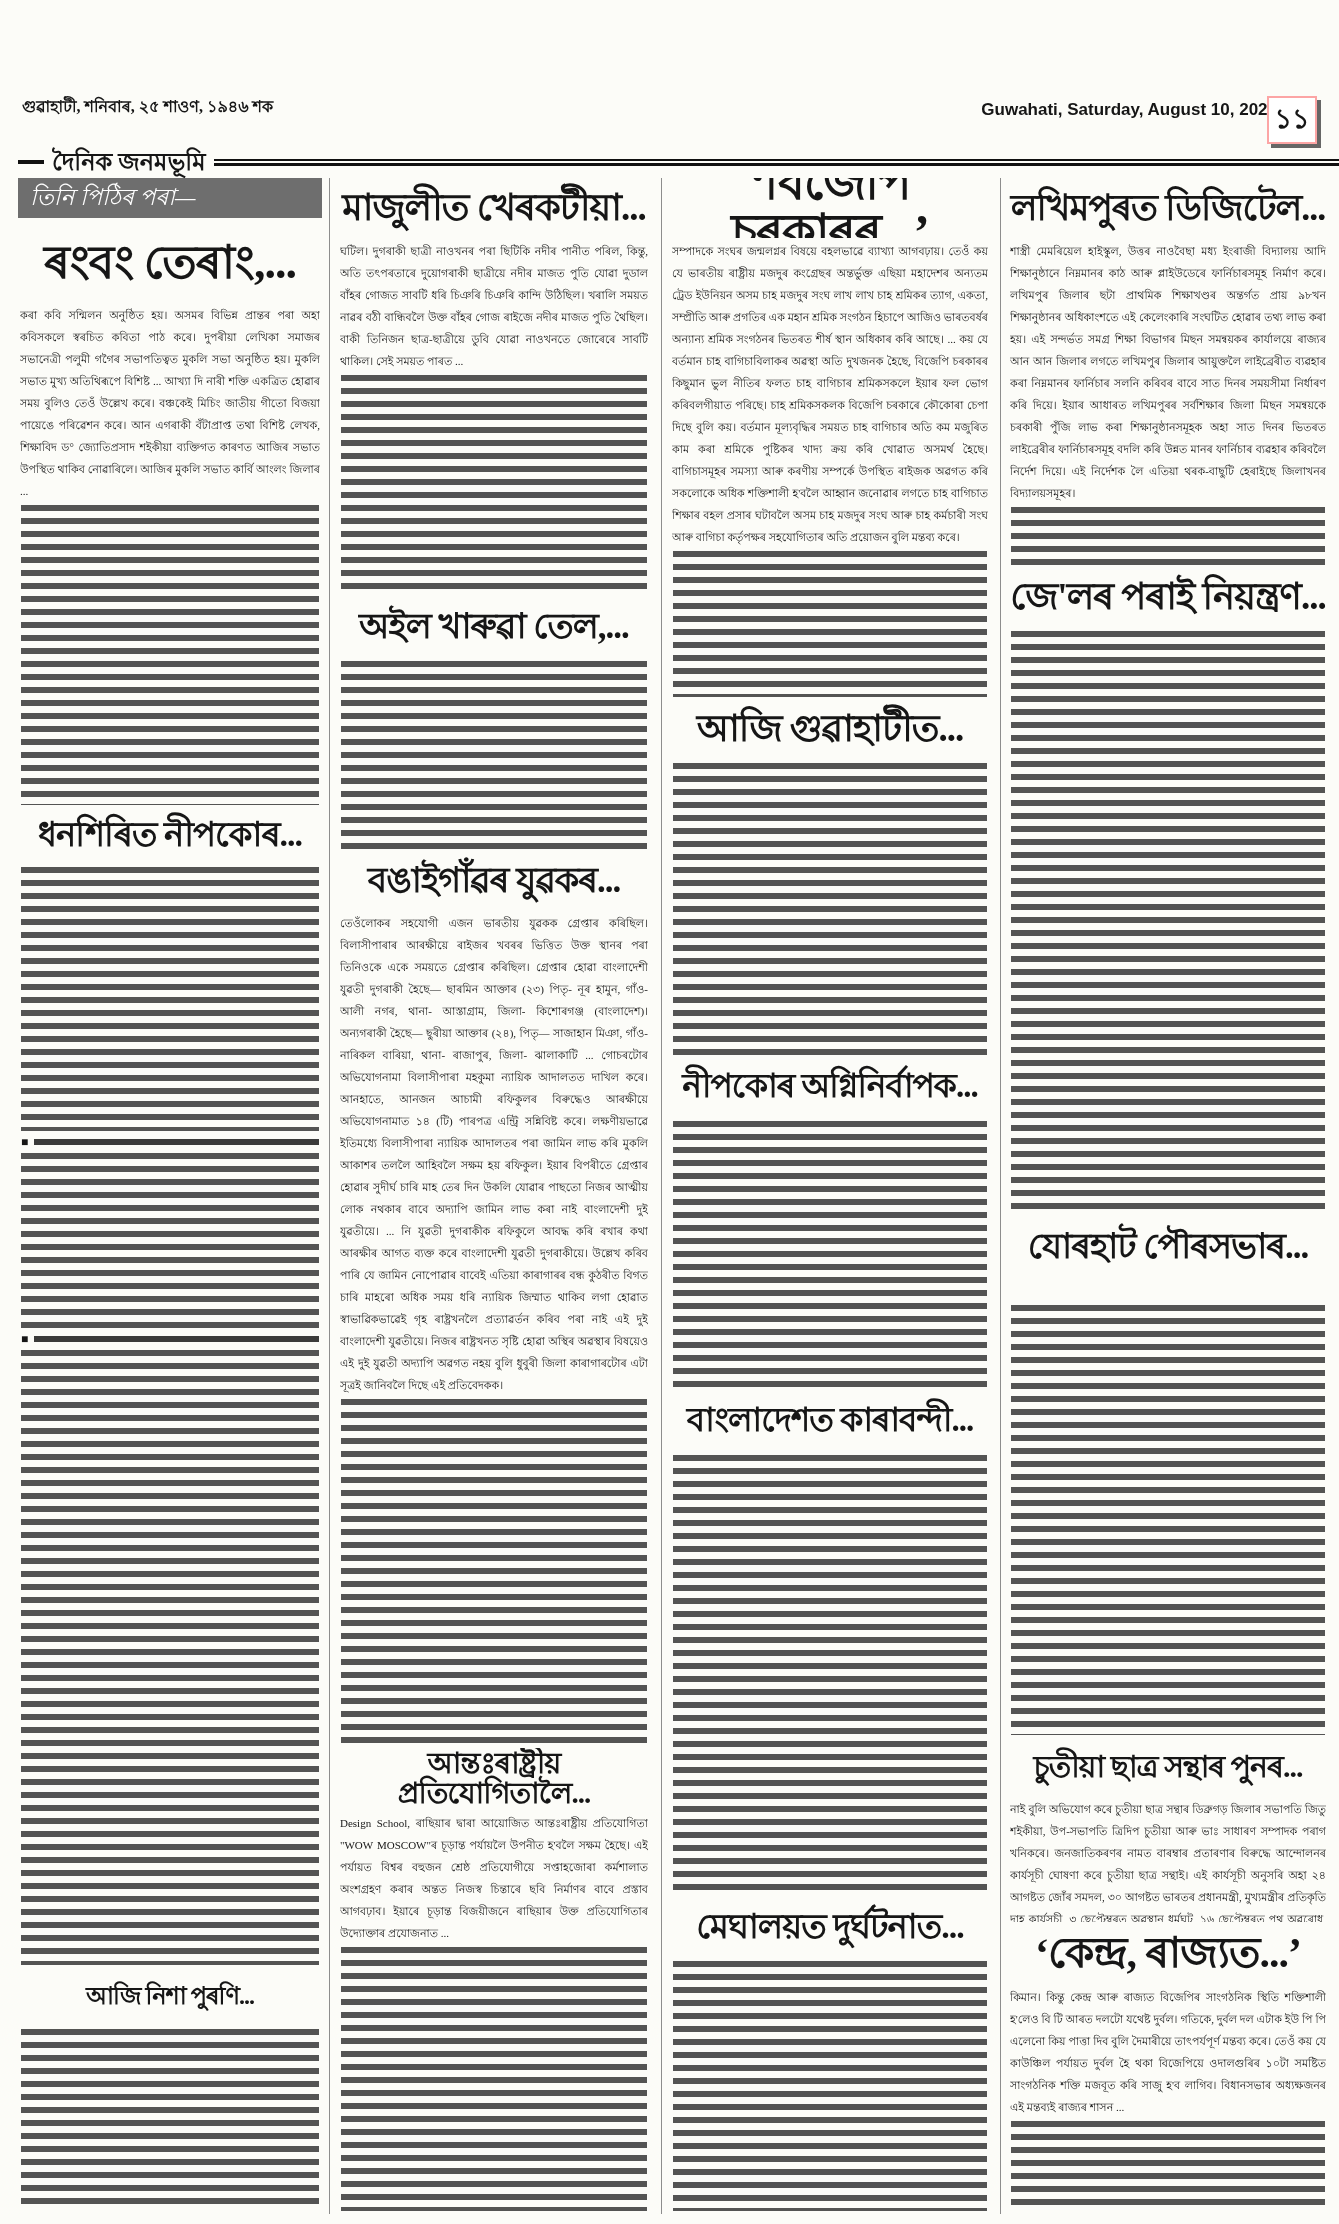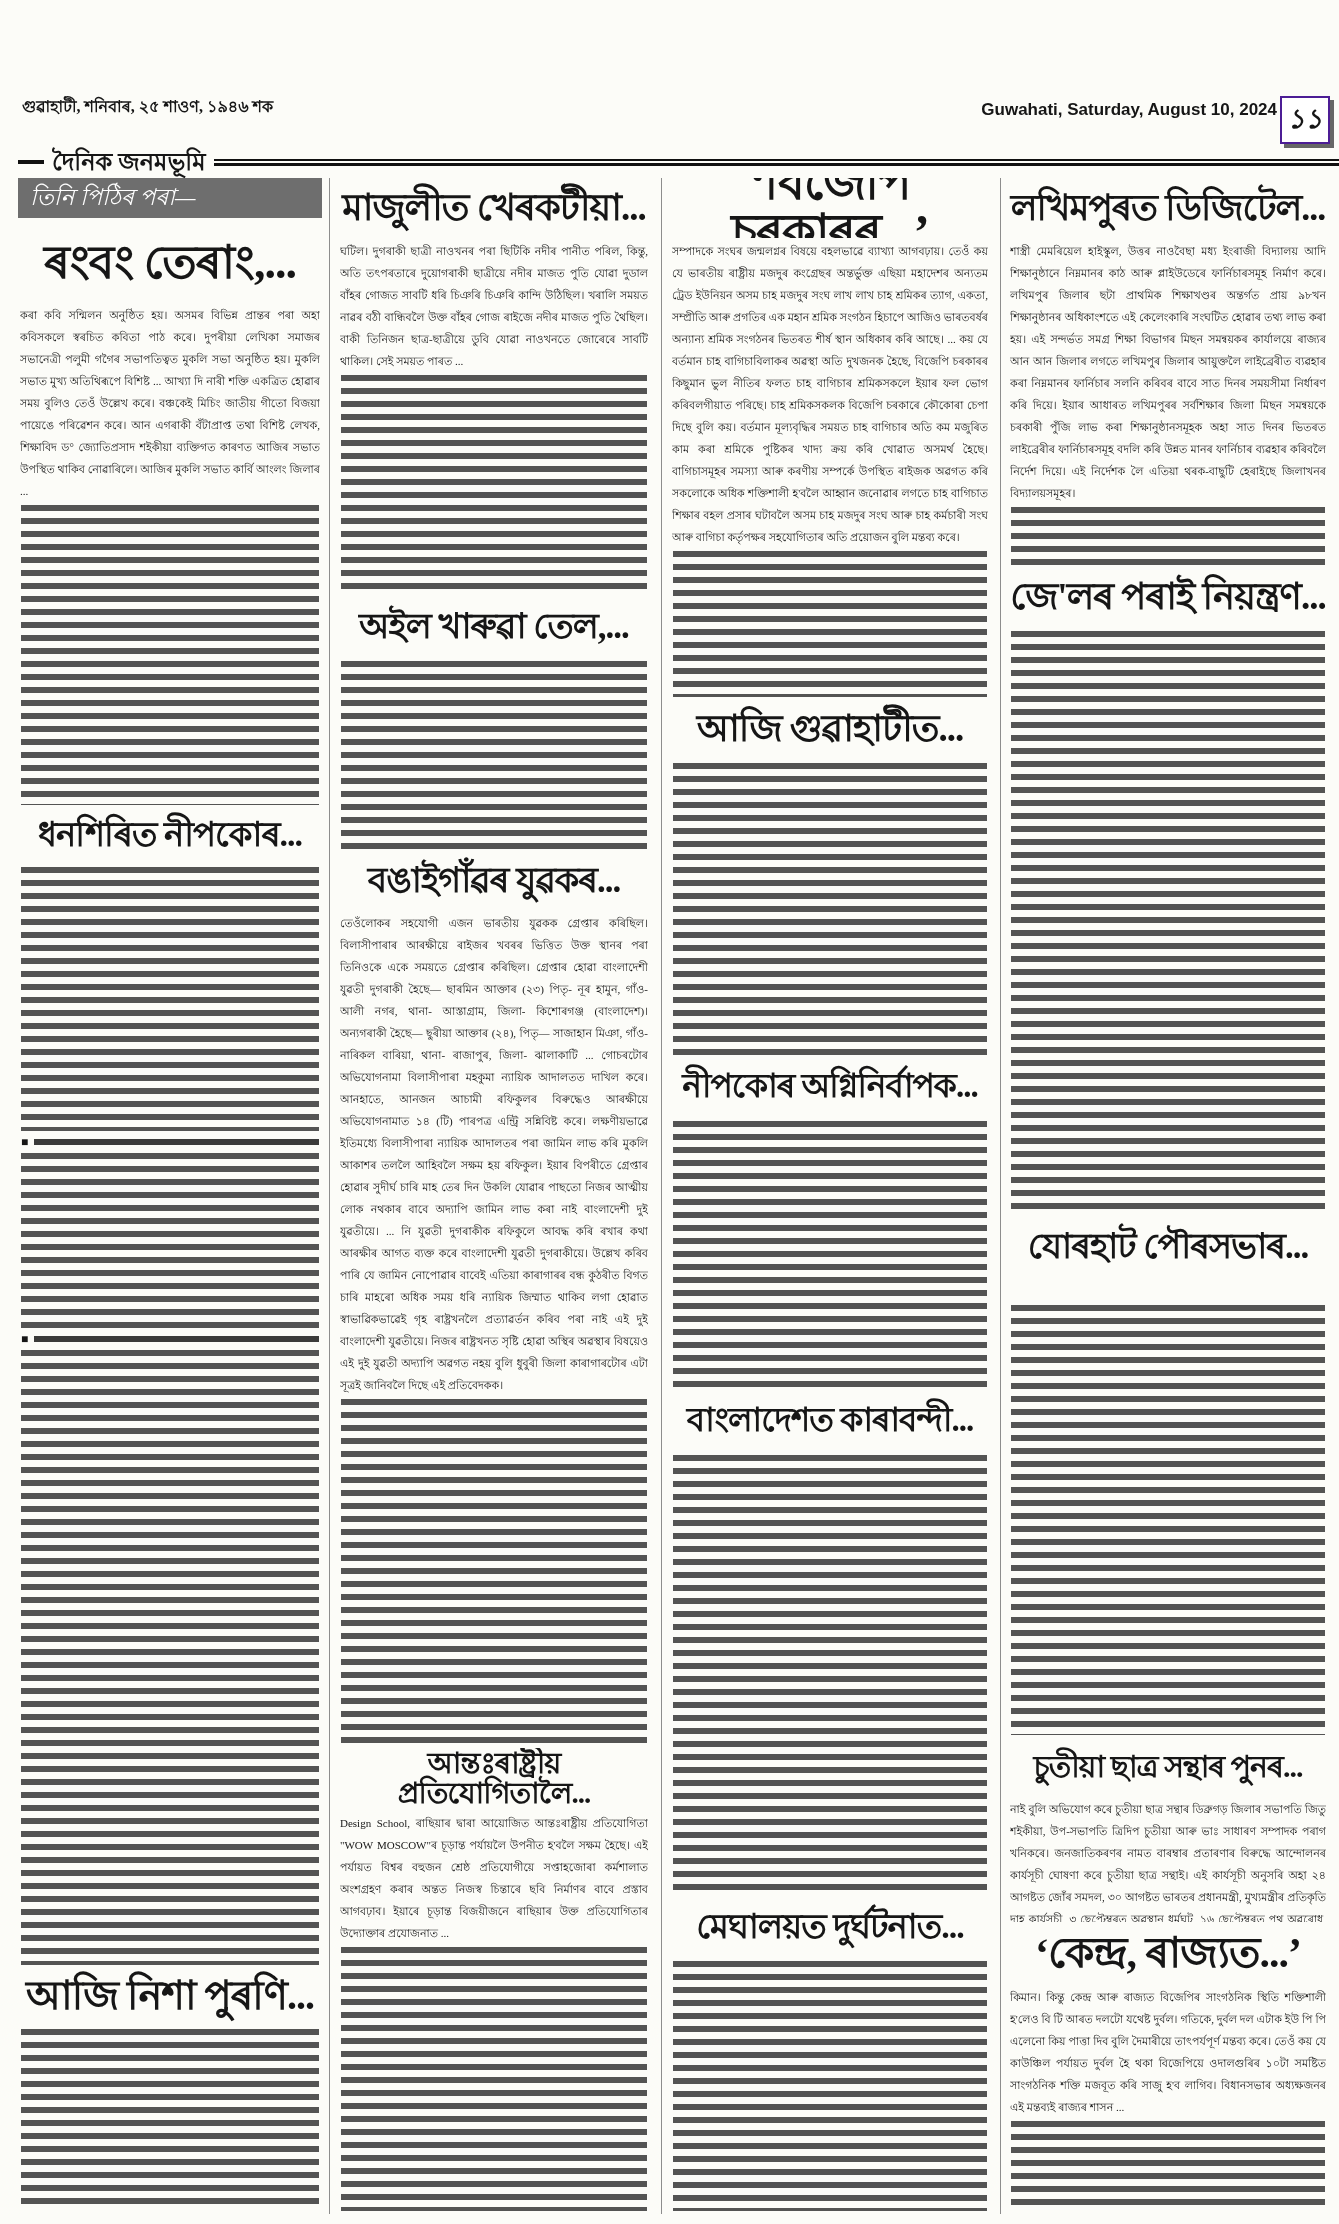--- a/index.html
+++ b/index.html
@@ -5,23 +5,23 @@
   html,body{margin:0;padding:0;}
   body{
     width:1339px;height:2224px;
     background:#fcfcf8;color:#161616;
     font-family:"Liberation Serif", serif;
     position:relative;overflow:hidden;
   }
   .hdr-date-as{position:absolute;left:22px;top:94px;font-size:16px;font-weight:bold;white-space:nowrap;}
   .hdr-date-en{position:absolute;right:62px;top:100px;font-size:17px;font-weight:bold;
     font-family:"Liberation Sans", sans-serif;white-space:nowrap;}
-  .pagebox{position:absolute;right:9px;top:96px;width:46px;height:44px;background:#fff;
-    border:2px solid #4c1d95;box-shadow:4px 4px 0 #666;display:flex;align-items:center;justify-content:center;
-    font-size:27px;font-weight:bold;font-style:italic;}
+  .pagebox{position:absolute;right:22px;top:96px;width:46px;height:44px;background:#fff;
+    border:2px solid #fca5a5;box-shadow:4px 4px 0 #666;display:flex;align-items:center;justify-content:center;
+    font-size:27px;font-weight:bold;}
   .mastrow{position:absolute;left:18px;right:0;top:149px;height:26px;display:flex;align-items:center;gap:8px;}
   .mastdash{width:26px;height:4px;background:#111;flex:0 0 auto;}
   .mast{font-size:24px;font-weight:bold;white-space:nowrap;line-height:1;}
   .dblrule{flex:1;height:7px;background:linear-gradient(#111 0 2px,transparent 2px 4px,#111 4px 7px);}
   .vline{position:absolute;top:178px;bottom:10px;width:1px;background:#8d8d8d;}
   .col{position:absolute;top:178px;bottom:8px;display:flex;flex-direction:column;}
   .banner{height:40px;background:#6e6e6e;color:#fff;display:flex;align-items:center;
     padding:0 12px;font-style:italic;font-weight:normal;font-size:23px;margin-bottom:6px;flex:0 0 auto;}
   .art{display:flex;flex-direction:column;overflow:hidden;flex:0 0 auto;}
   .art-title{text-align:center;font-weight:bold;line-height:1.02;display:flex;
@@ -74,21 +74,21 @@
       <div class="fill" style="flex:2;"></div>
       <div class="bullet-row">
         <span class="sq">■</span>
         <span class="bullet-bar"></span>
       </div>
       <div class="fill" style="flex:7;"></div>
     </div>
   </div>
 
   <div class="art" style="height:246px;">
-    <div class="art-title" style="height:56px;font-size:40px;">আজি নিশা পুৰণি...</div>
+    <div class="art-title" style="height:56px;font-size:24px;">আজি নিশা পুৰণি...</div>
     <div class="art-body">
       <div class="fill"></div>
     </div>
   </div>
 </div>
 
 <div class="col" style="left:338px;width:312px;">
   <div class="art" style="height:420px;">
     <div class="art-title" style="height:60px;font-size:37px;">মাজুলীত খেৰকটীয়া...</div>
     <div class="art-body">

